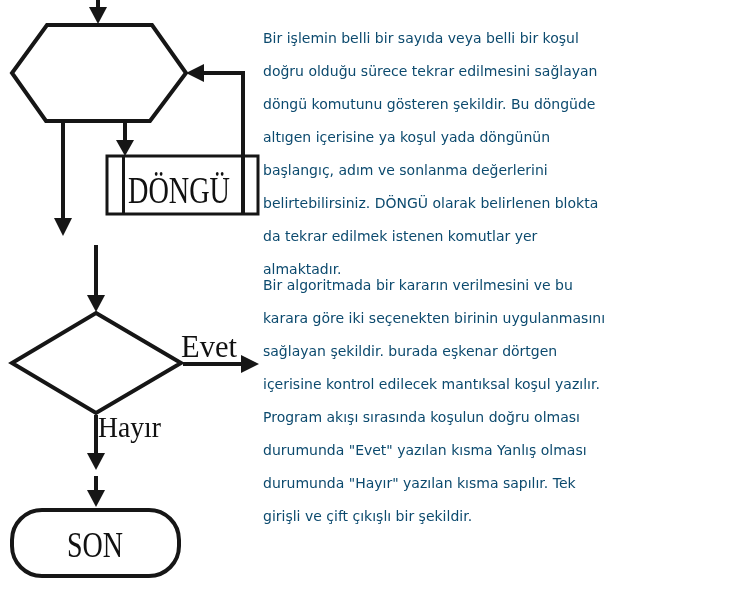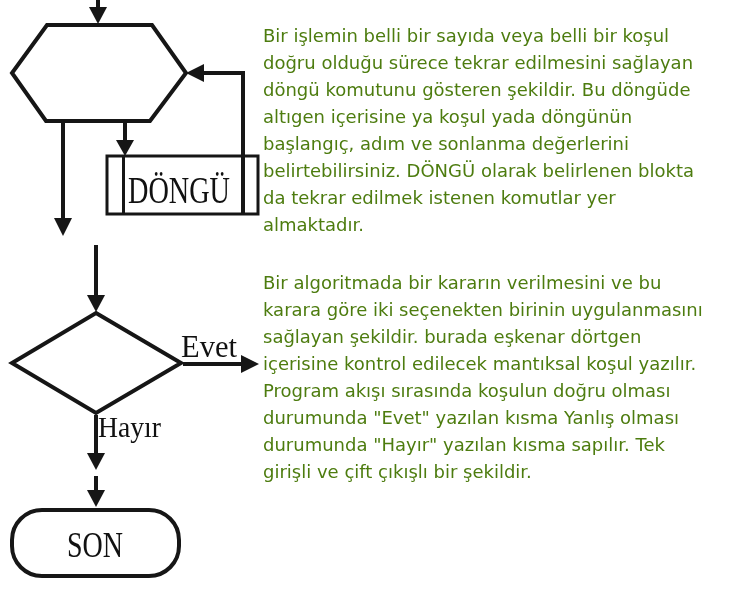--- a/index.html
+++ b/index.html
@@ -33,23 +33,23 @@
     stroke: none;
   }
   .flowchart text {
     fill: #111111;
     font-family: "Liberation Serif", "DejaVu Serif", serif;
   }
   .desc {
     position: absolute;
     left: 263px;
     width: 486px;
-    color: #4d7c0f;
-    font-size: 18px;
-    line-height: 27px;
+    color: #0c4a6e;
+    font-size: 14px;
+    line-height: 33px;
     white-space: pre;
     letter-spacing: 0px;
   }
   .desc-loop     { top: 22px; }
   .desc-decision { top: 269px; }
   .desc-end      { top: 505px; }
 </style>
 </head>
 <body>
 

